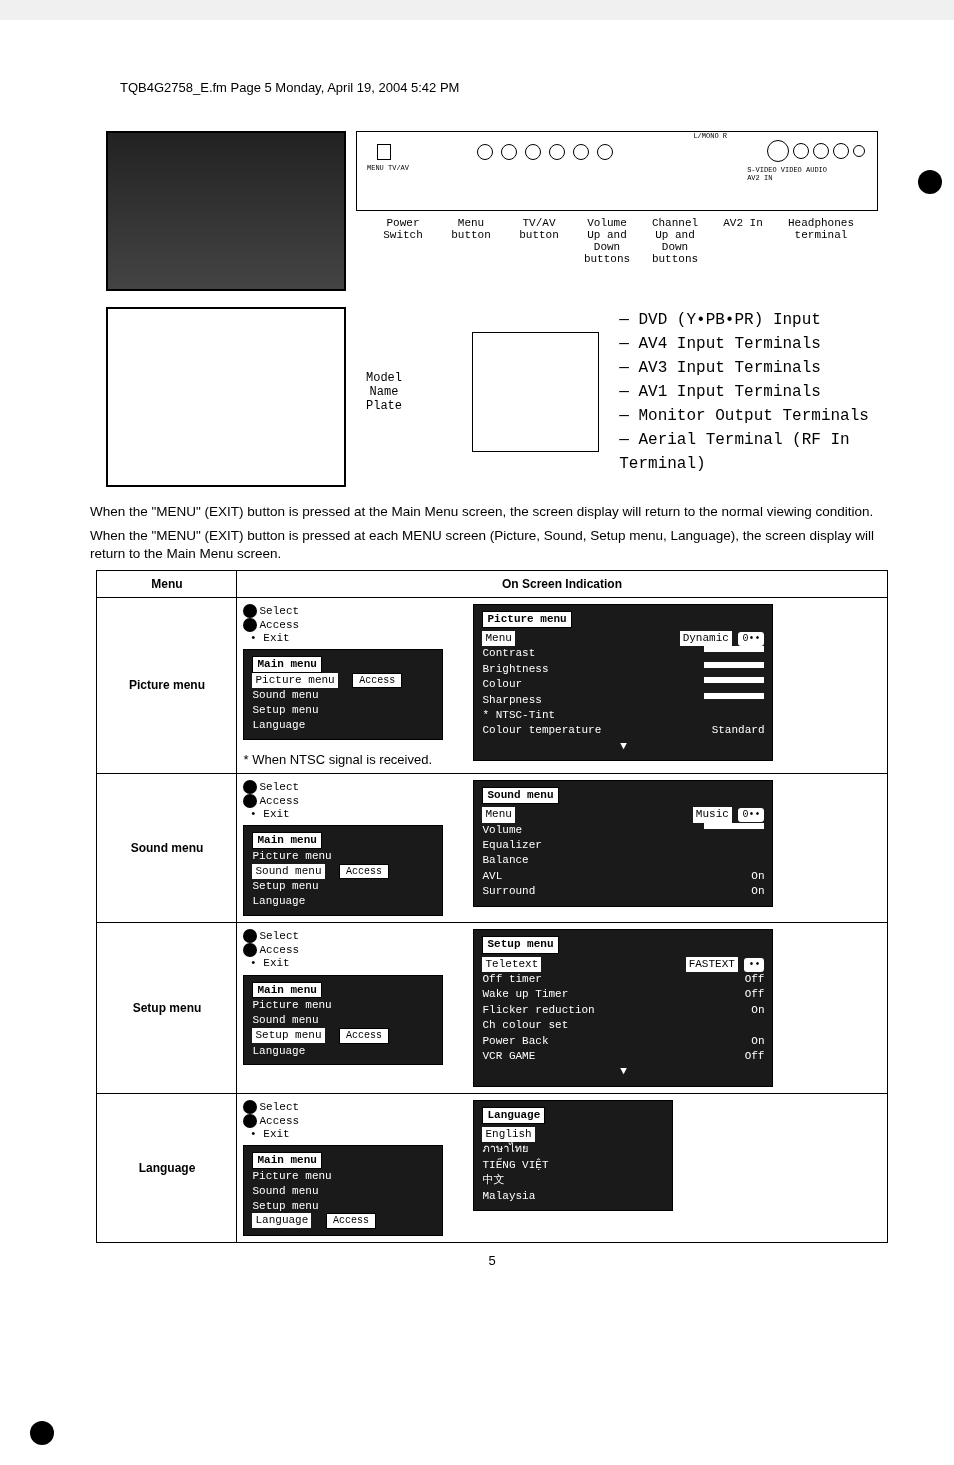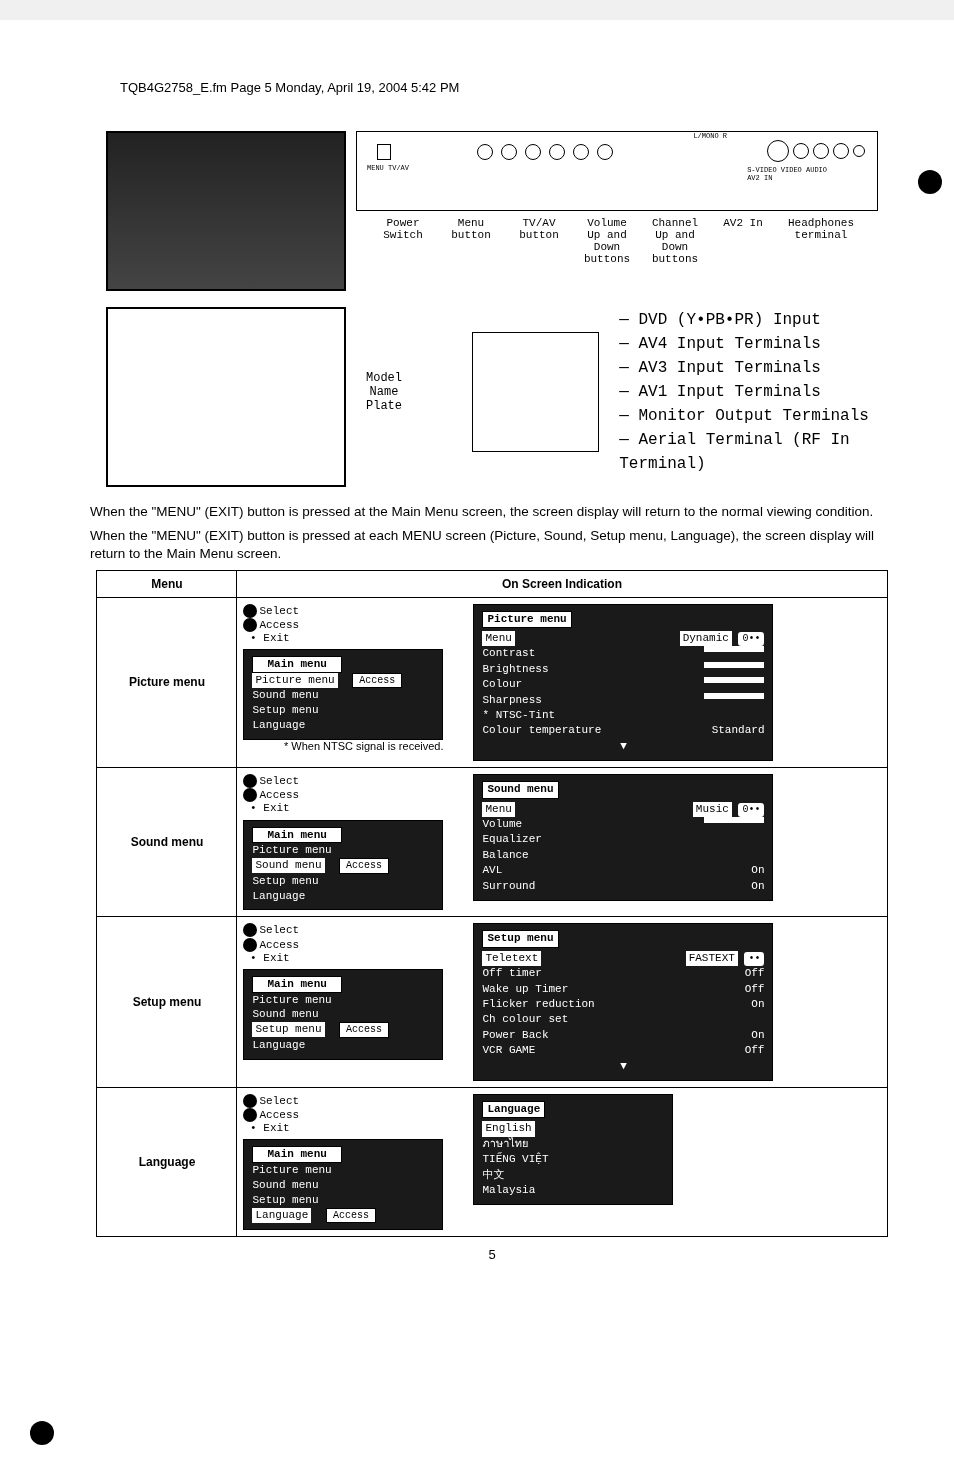--- a/index.html
+++ b/index.html
@@ -89,21 +89,21 @@
   .menu-col { width:140px; font-weight:bold; text-align:center; vertical-align:middle !important; }
   .osd-cell { display:flex; gap:30px; align-items:flex-start; }
   .osd-main {
     background:#1a1a1a; color:#fff;
     width:200px; padding:6px 8px;
     font-family: "Courier New", monospace;
     font-size:11px; border:1px solid #000;
     line-height:1.35;
   }
   .osd-main .title {
-    display:inline-block; background:#fff; color:#000; padding:0 14px; font-weight:bold;
+    display:inline-block; background:#fff; color:#000; padding:0 4px; font-weight:bold;
     border:1px solid #000;
   }
   .osd-main .hl {
     display:inline-block; background:#fff; color:#000; padding:0 3px;
   }
   .osd-main .access-pill {
     display:inline-block; background:#fff; color:#000; padding:0 6px; border:1px solid #000;
     font-size:10px; margin-left:8px;
   }
   .osd-hints {
@@ -125,21 +125,21 @@
   .osd-sub .row { display:flex; justify-content:space-between;}
   .osd-sub .hl {
     display:inline-block; background:#fff; color:#000; padding:0 3px;
   }
   .osd-sub .pill {
     display:inline-block; background:#fff; color:#000; padding:0 4px;
     border-radius:3px; font-size:10px;
   }
   .osd-sub .sld { display:inline-block; width:60px; height:6px; background:linear-gradient(#fff,#fff); border:0; vertical-align:middle;}
   .osd-sub .arrow { text-align:center; }
-  .note { font-size:11px; margin-top:0;text-align:right; }
+  .note { font-size:13px; margin-top:12px; }
   .page-num { text-align:center; font-size:13px; margin-top:10px;}
   .rear-panel-mini {
     width:160px; height:120px; border:1px solid #000; position:relative; margin-left:50px;
     font-size:8px;
   }
 </style>
 </head>
 <body>
 <div class="page">
 

